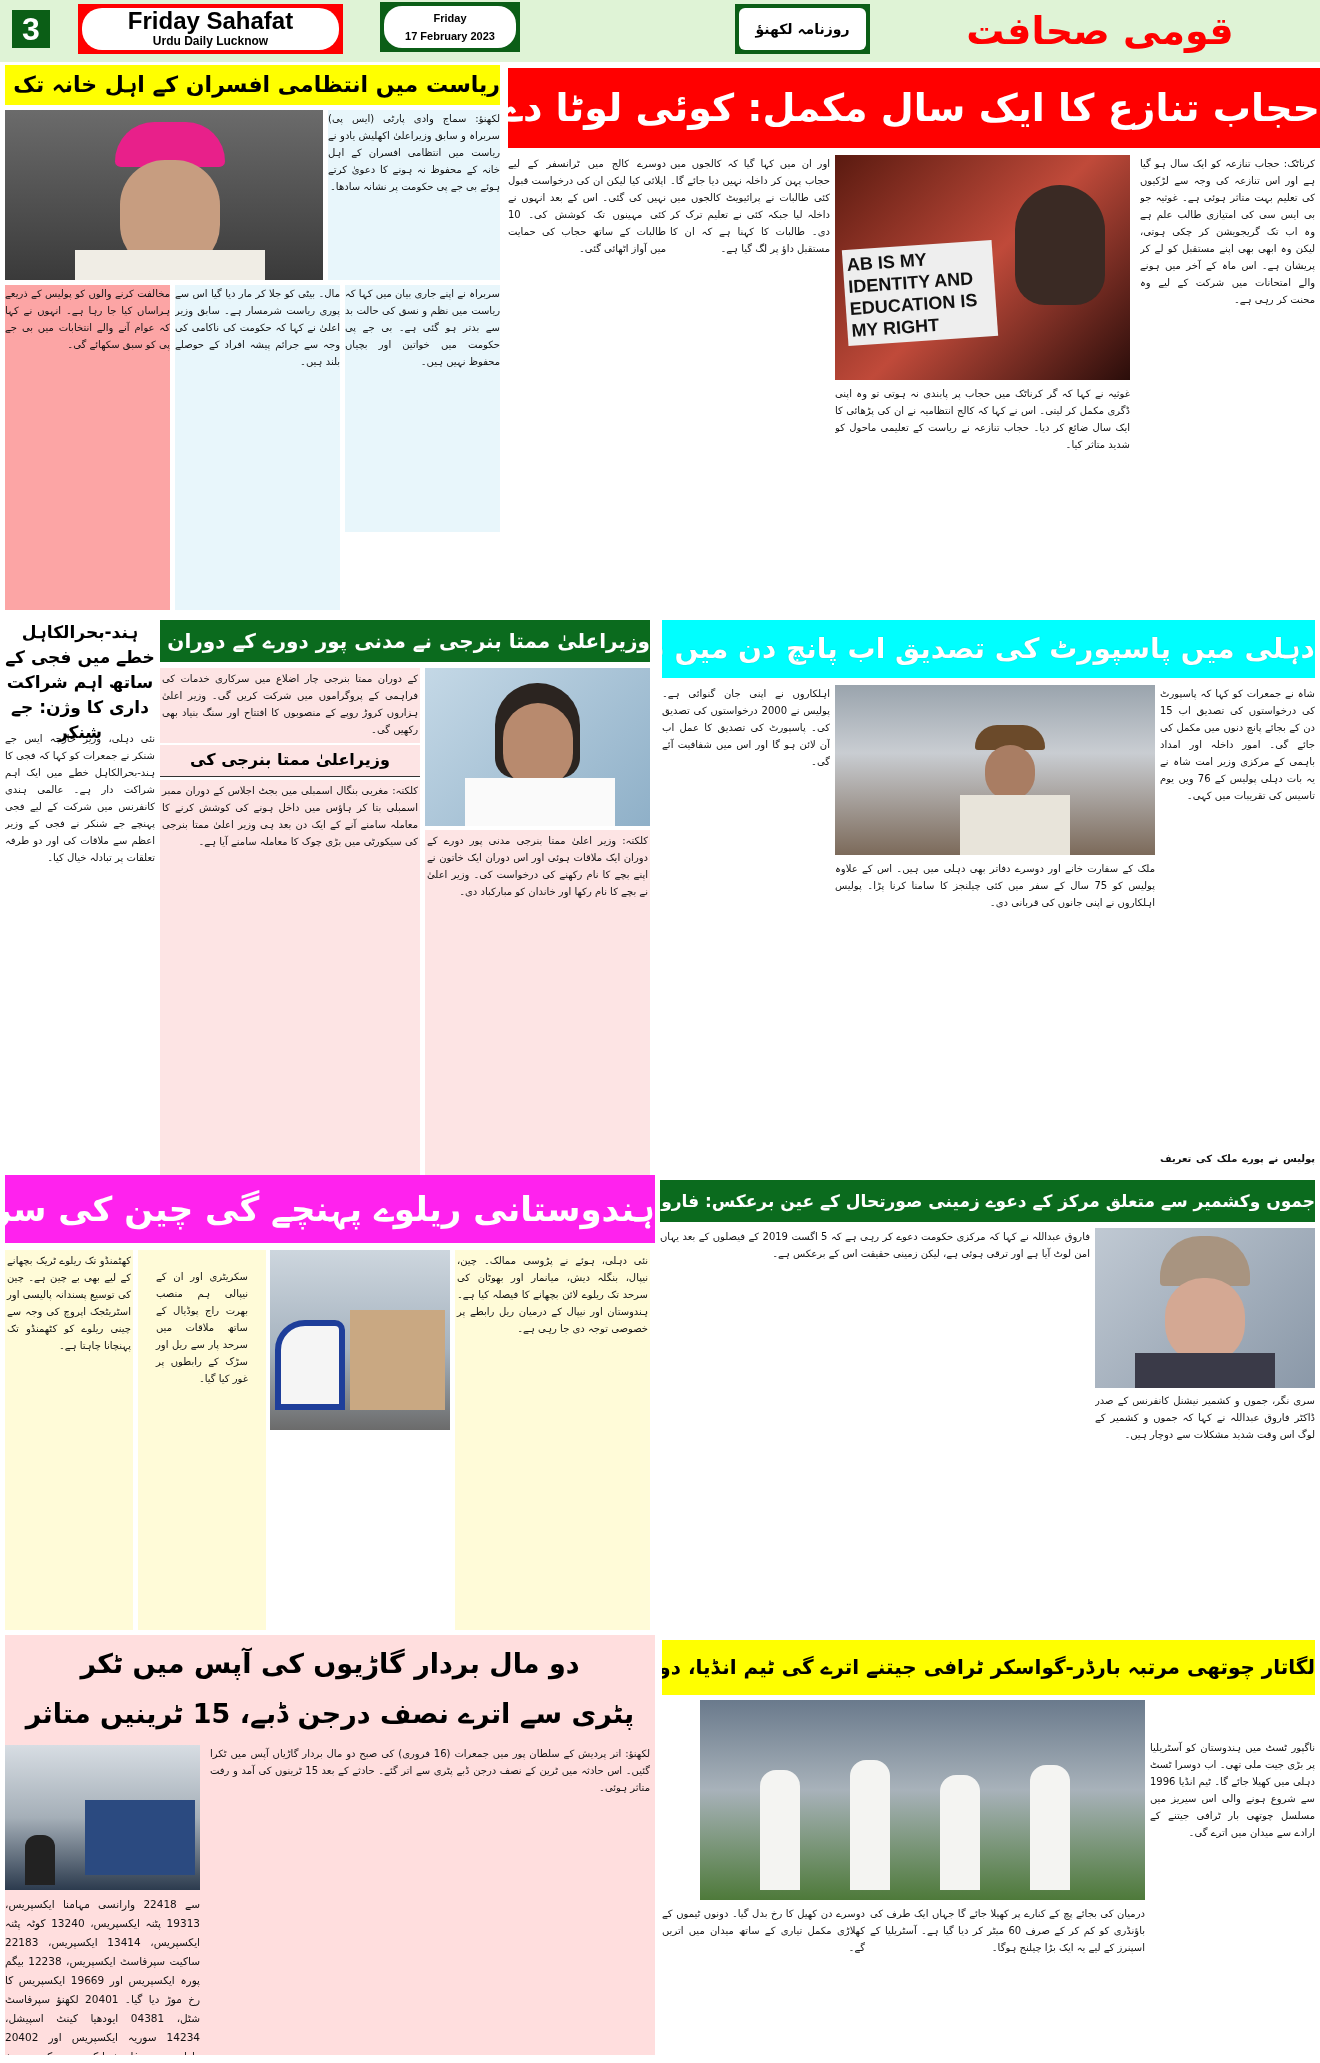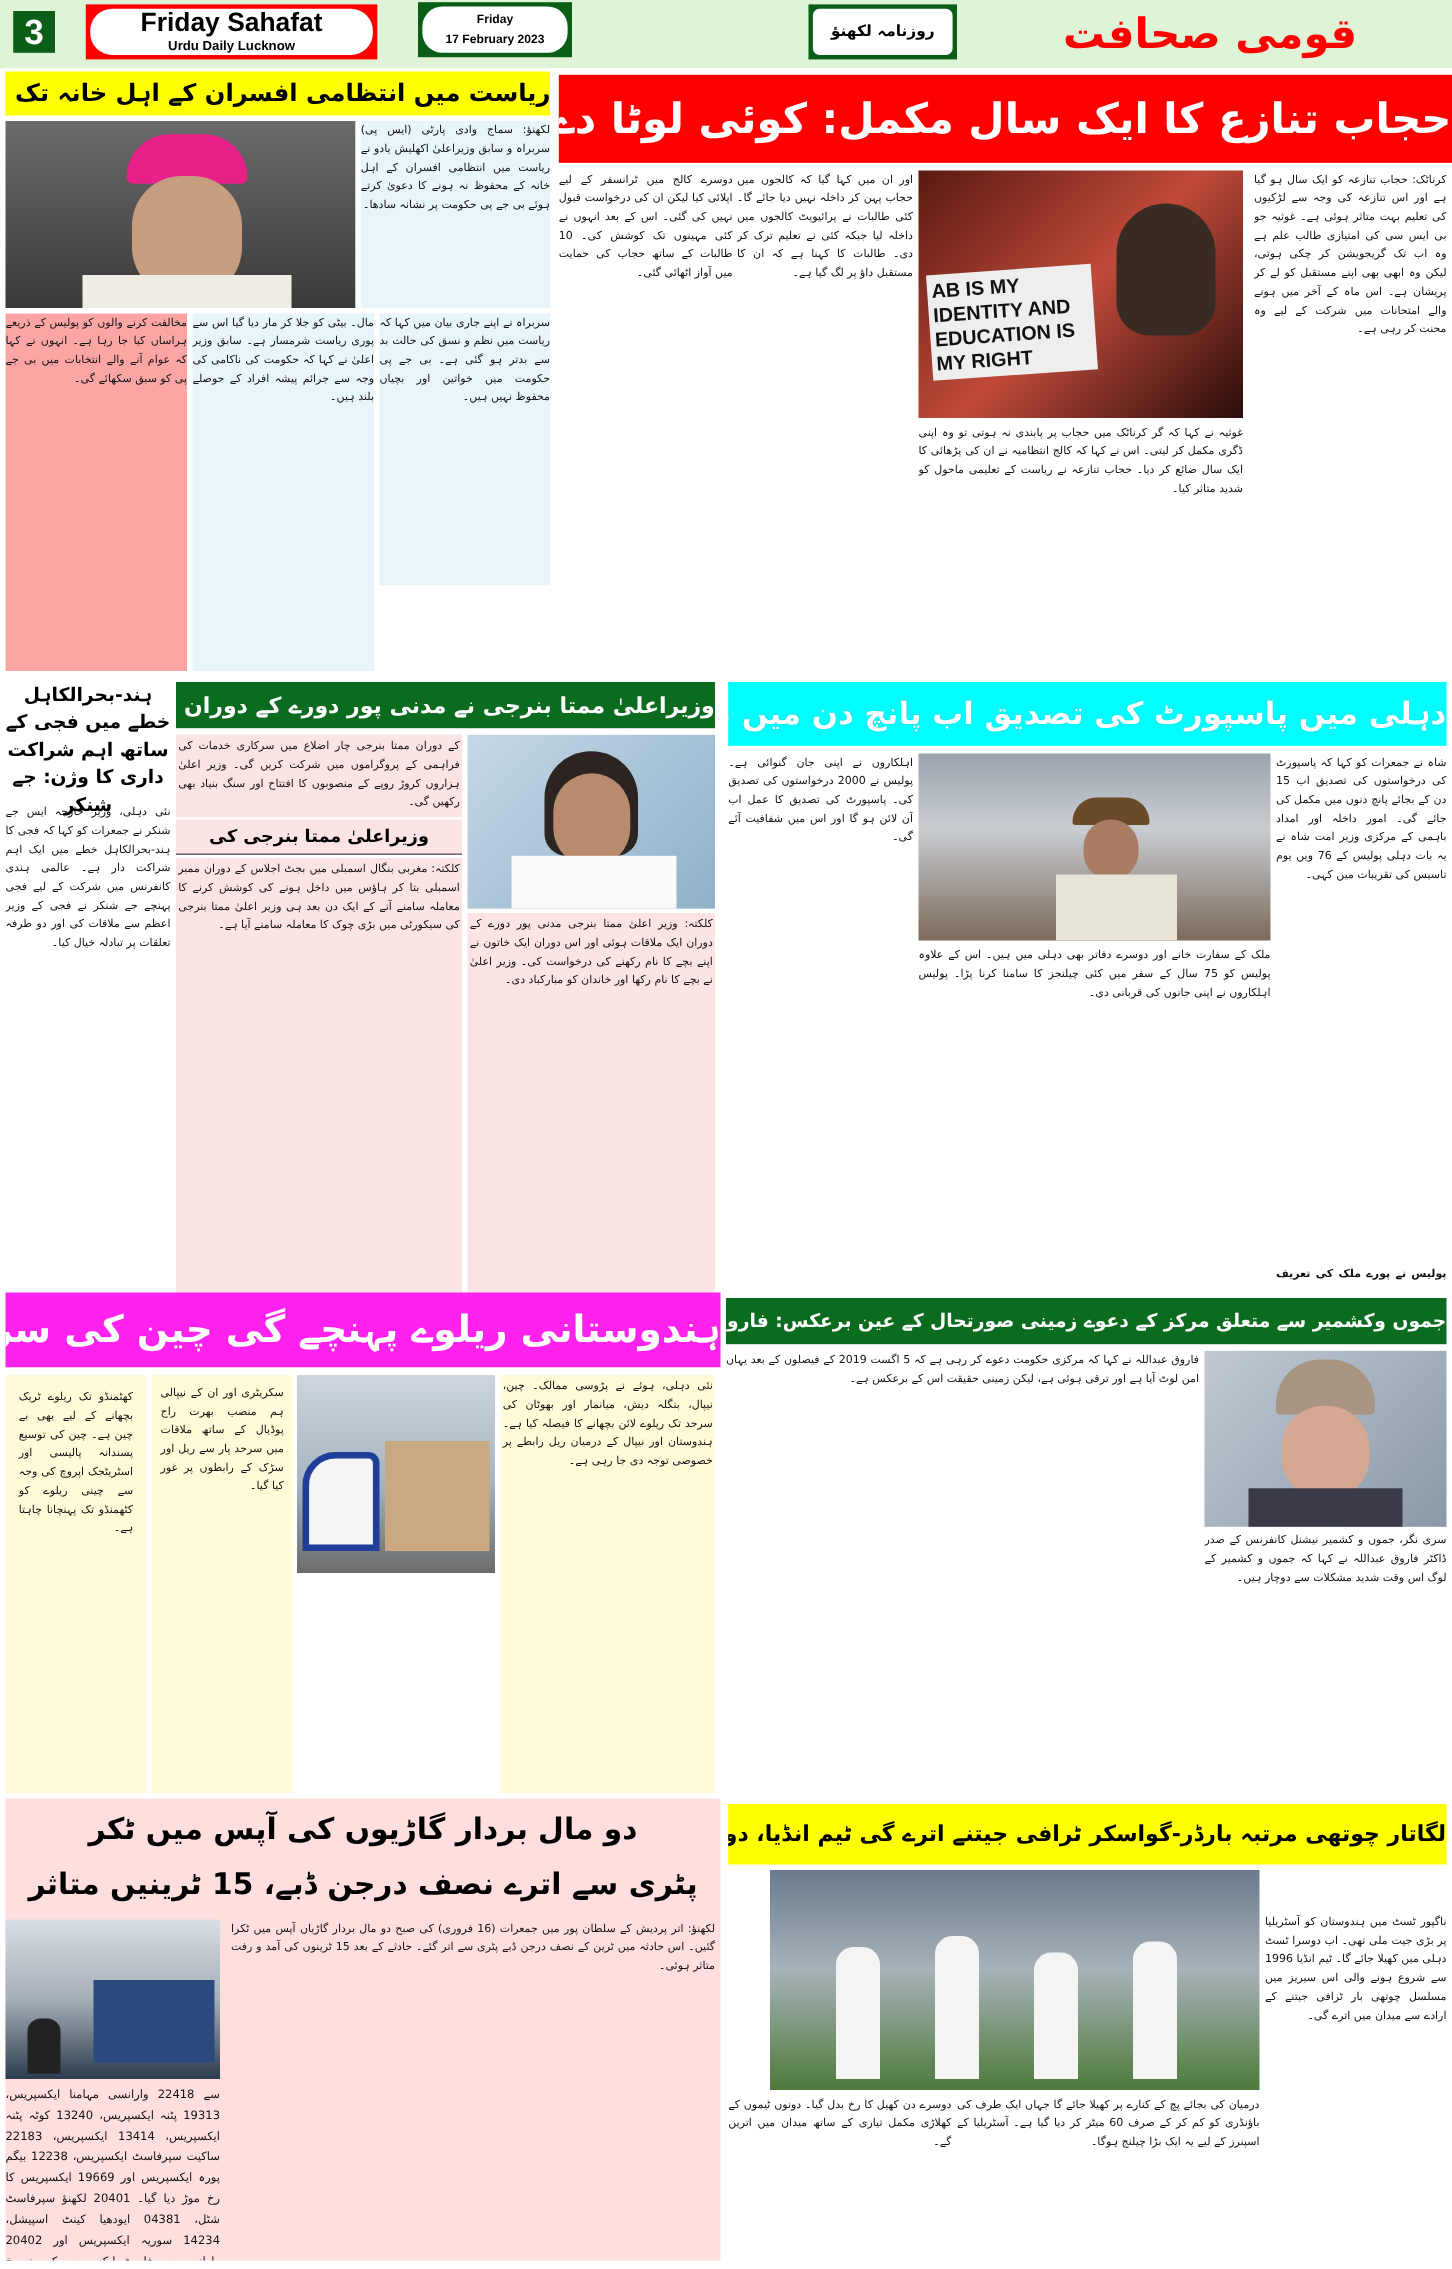--- a/index.html
+++ b/index.html
@@ -87,22 +87,22 @@
 <div class="abs col" style="left:835px;top:860px;width:320px;height:340px">ملک کے سفارت خانے اور دوسرے دفاتر بھی دہلی میں ہیں۔ اس کے علاوہ پولیس کو 75 سال کے سفر میں کئی چیلنجز کا سامنا کرنا پڑا۔ پولیس اہلکاروں نے اپنی جانوں کی قربانی دی۔</div>
 <div class="abs col" style="left:662px;top:685px;width:168px;height:520px">اہلکاروں نے اپنی جان گنوائی ہے۔ پولیس نے 2000 درخواستوں کی تصدیق کی۔ پاسپورٹ کی تصدیق کا عمل اب آن لائن ہو گا اور اس میں شفافیت آئے گی۔</div>
 <div class="abs col" style="left:1160px;top:1150px;width:155px;height:20px;font-weight:bold">پولیس نے پورے ملک کی تعریف حاصل</div>
 
 <div class="abs hl" style="left:5px;top:1175px;width:650px;height:68px;background:#ff22ee;color:#fff;font-size:34px;line-height:68px">ہندوستانی ریلوے پہنچے گی چین کی سرحد تک</div>
 <div class="abs col" style="left:455px;top:1250px;width:195px;height:380px;background:#fffbd8;padding:2px">نئی دہلی، ہوئے نے پڑوسی ممالک۔ چین، نیپال، بنگلہ دیش، میانمار اور بھوٹان کی سرحد تک ریلوے لائن بچھانے کا فیصلہ کیا ہے۔ ہندوستان اور نیپال کے درمیان ریل رابطے پر خصوصی توجہ دی جا رہی ہے۔</div>
 <div class="abs img" style="left:270px;top:1250px;width:180px;height:180px;background:linear-gradient(180deg,#cdd6de,#a6b3bf 55%,#6b6b6b)">
   <div style="position:absolute;left:5px;top:70px;width:70px;height:90px;background:#f5f5f5;border:6px solid #1e3e9a;border-radius:30px 10px 0 0"></div>
   <div style="position:absolute;left:80px;top:60px;width:95px;height:100px;background:#c9a882"></div>
 </div>
-<div class="abs col" style="left:138px;top:1250px;width:128px;height:380px;background:#fffbd8;padding:8px">سکریٹری اور ان کے نیپالی ہم منصب بھرت راج پوڈیال کے ساتھ ملاقات میں سرحد پار سے ریل اور سڑک کے رابطوں پر غور کیا گیا۔</div>
-<div class="abs col" style="left:5px;top:1250px;width:128px;height:380px;background:#fffbd8;padding:12px">کھٹمنڈو تک ریلوے ٹریک بچھانے کے لیے بھی بے چین ہے۔ چین کی توسیع پسندانہ پالیسی اور اسٹریٹجک اپروچ کی وجہ سے چینی ریلوے کو کٹھمنڈو تک پہنچانا چاہتا ہے۔</div>
+<div class="abs col" style="left:138px;top:1250px;width:128px;height:380px;background:#fffbd8;padding:18px">سکریٹری اور ان کے نیپالی ہم منصب بھرت راج پوڈیال کے ساتھ ملاقات میں سرحد پار سے ریل اور سڑک کے رابطوں پر غور کیا گیا۔</div>
+<div class="abs col" style="left:5px;top:1250px;width:128px;height:380px;background:#fffbd8;padding:2px">کھٹمنڈو تک ریلوے ٹریک بچھانے کے لیے بھی بے چین ہے۔ چین کی توسیع پسندانہ پالیسی اور اسٹریٹجک اپروچ کی وجہ سے چینی ریلوے کو کٹھمنڈو تک پہنچانا چاہتا ہے۔</div>
 
 <div class="abs hl" style="left:660px;top:1180px;width:655px;height:42px;background:#0b6b1e;color:#fff;font-size:17px;line-height:42px">جموں وکشمیر سے متعلق مرکز کے دعوے زمینی صورتحال کے عین برعکس: فاروق عبداللہ</div>
 <div class="abs col" style="left:660px;top:1228px;width:430px;height:400px">فاروق عبداللہ نے کہا کہ مرکزی حکومت دعوے کر رہی ہے کہ 5 اگست 2019 کے فیصلوں کے بعد یہاں امن لوٹ آیا ہے اور ترقی ہوئی ہے، لیکن زمینی حقیقت اس کے برعکس ہے۔</div>
 <div class="abs img" style="left:1095px;top:1228px;width:220px;height:160px;background:linear-gradient(135deg,#c0c9d3,#8a98a8)">
   <div style="position:absolute;left:65px;top:8px;width:90px;height:50px;background:#a89480;border-radius:40px 40px 4px 4px"></div>
   <div style="position:absolute;left:70px;top:50px;width:80px;height:85px;background:#d4a893;border-radius:38px"></div>
   <div style="position:absolute;left:40px;top:125px;width:140px;height:40px;background:#3a3a48"></div>
 </div>
 <div class="abs col" style="left:1095px;top:1392px;width:220px;height:236px">سری نگر، جموں و کشمیر نیشنل کانفرنس کے صدر ڈاکٹر فاروق عبداللہ نے کہا کہ جموں و کشمیر کے لوگ اس وقت شدید مشکلات سے دوچار ہیں۔</div>
 

